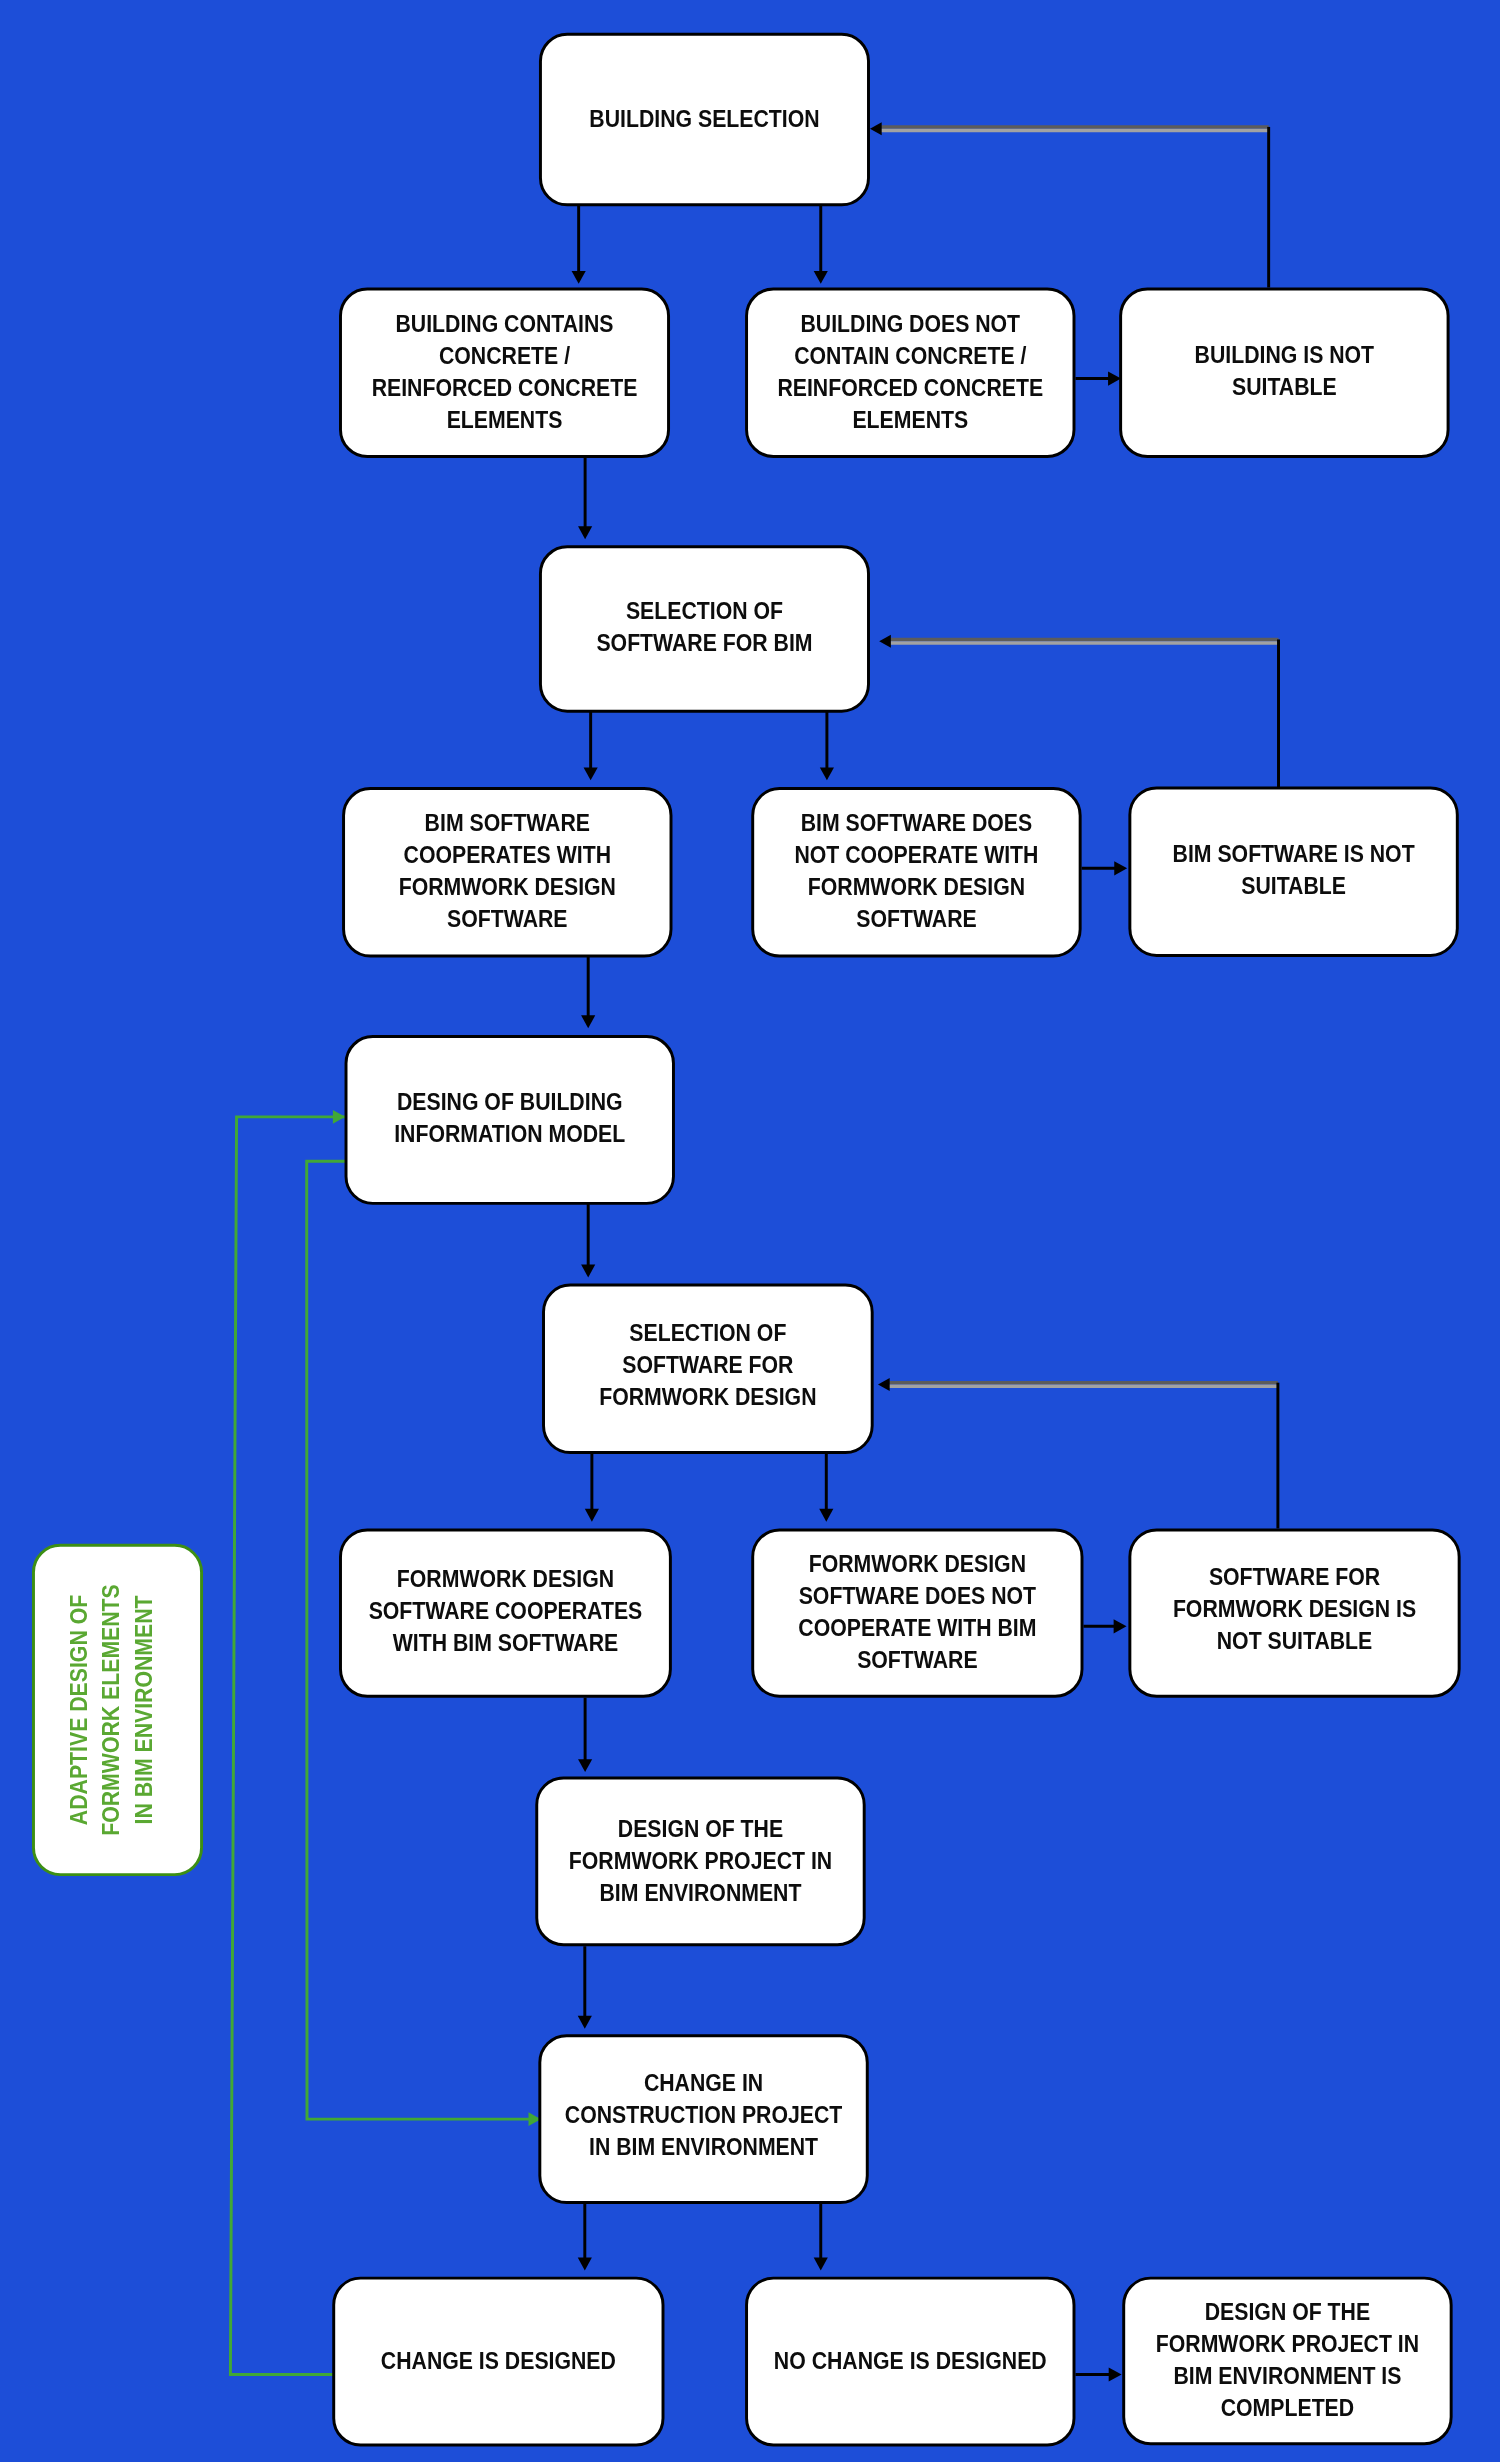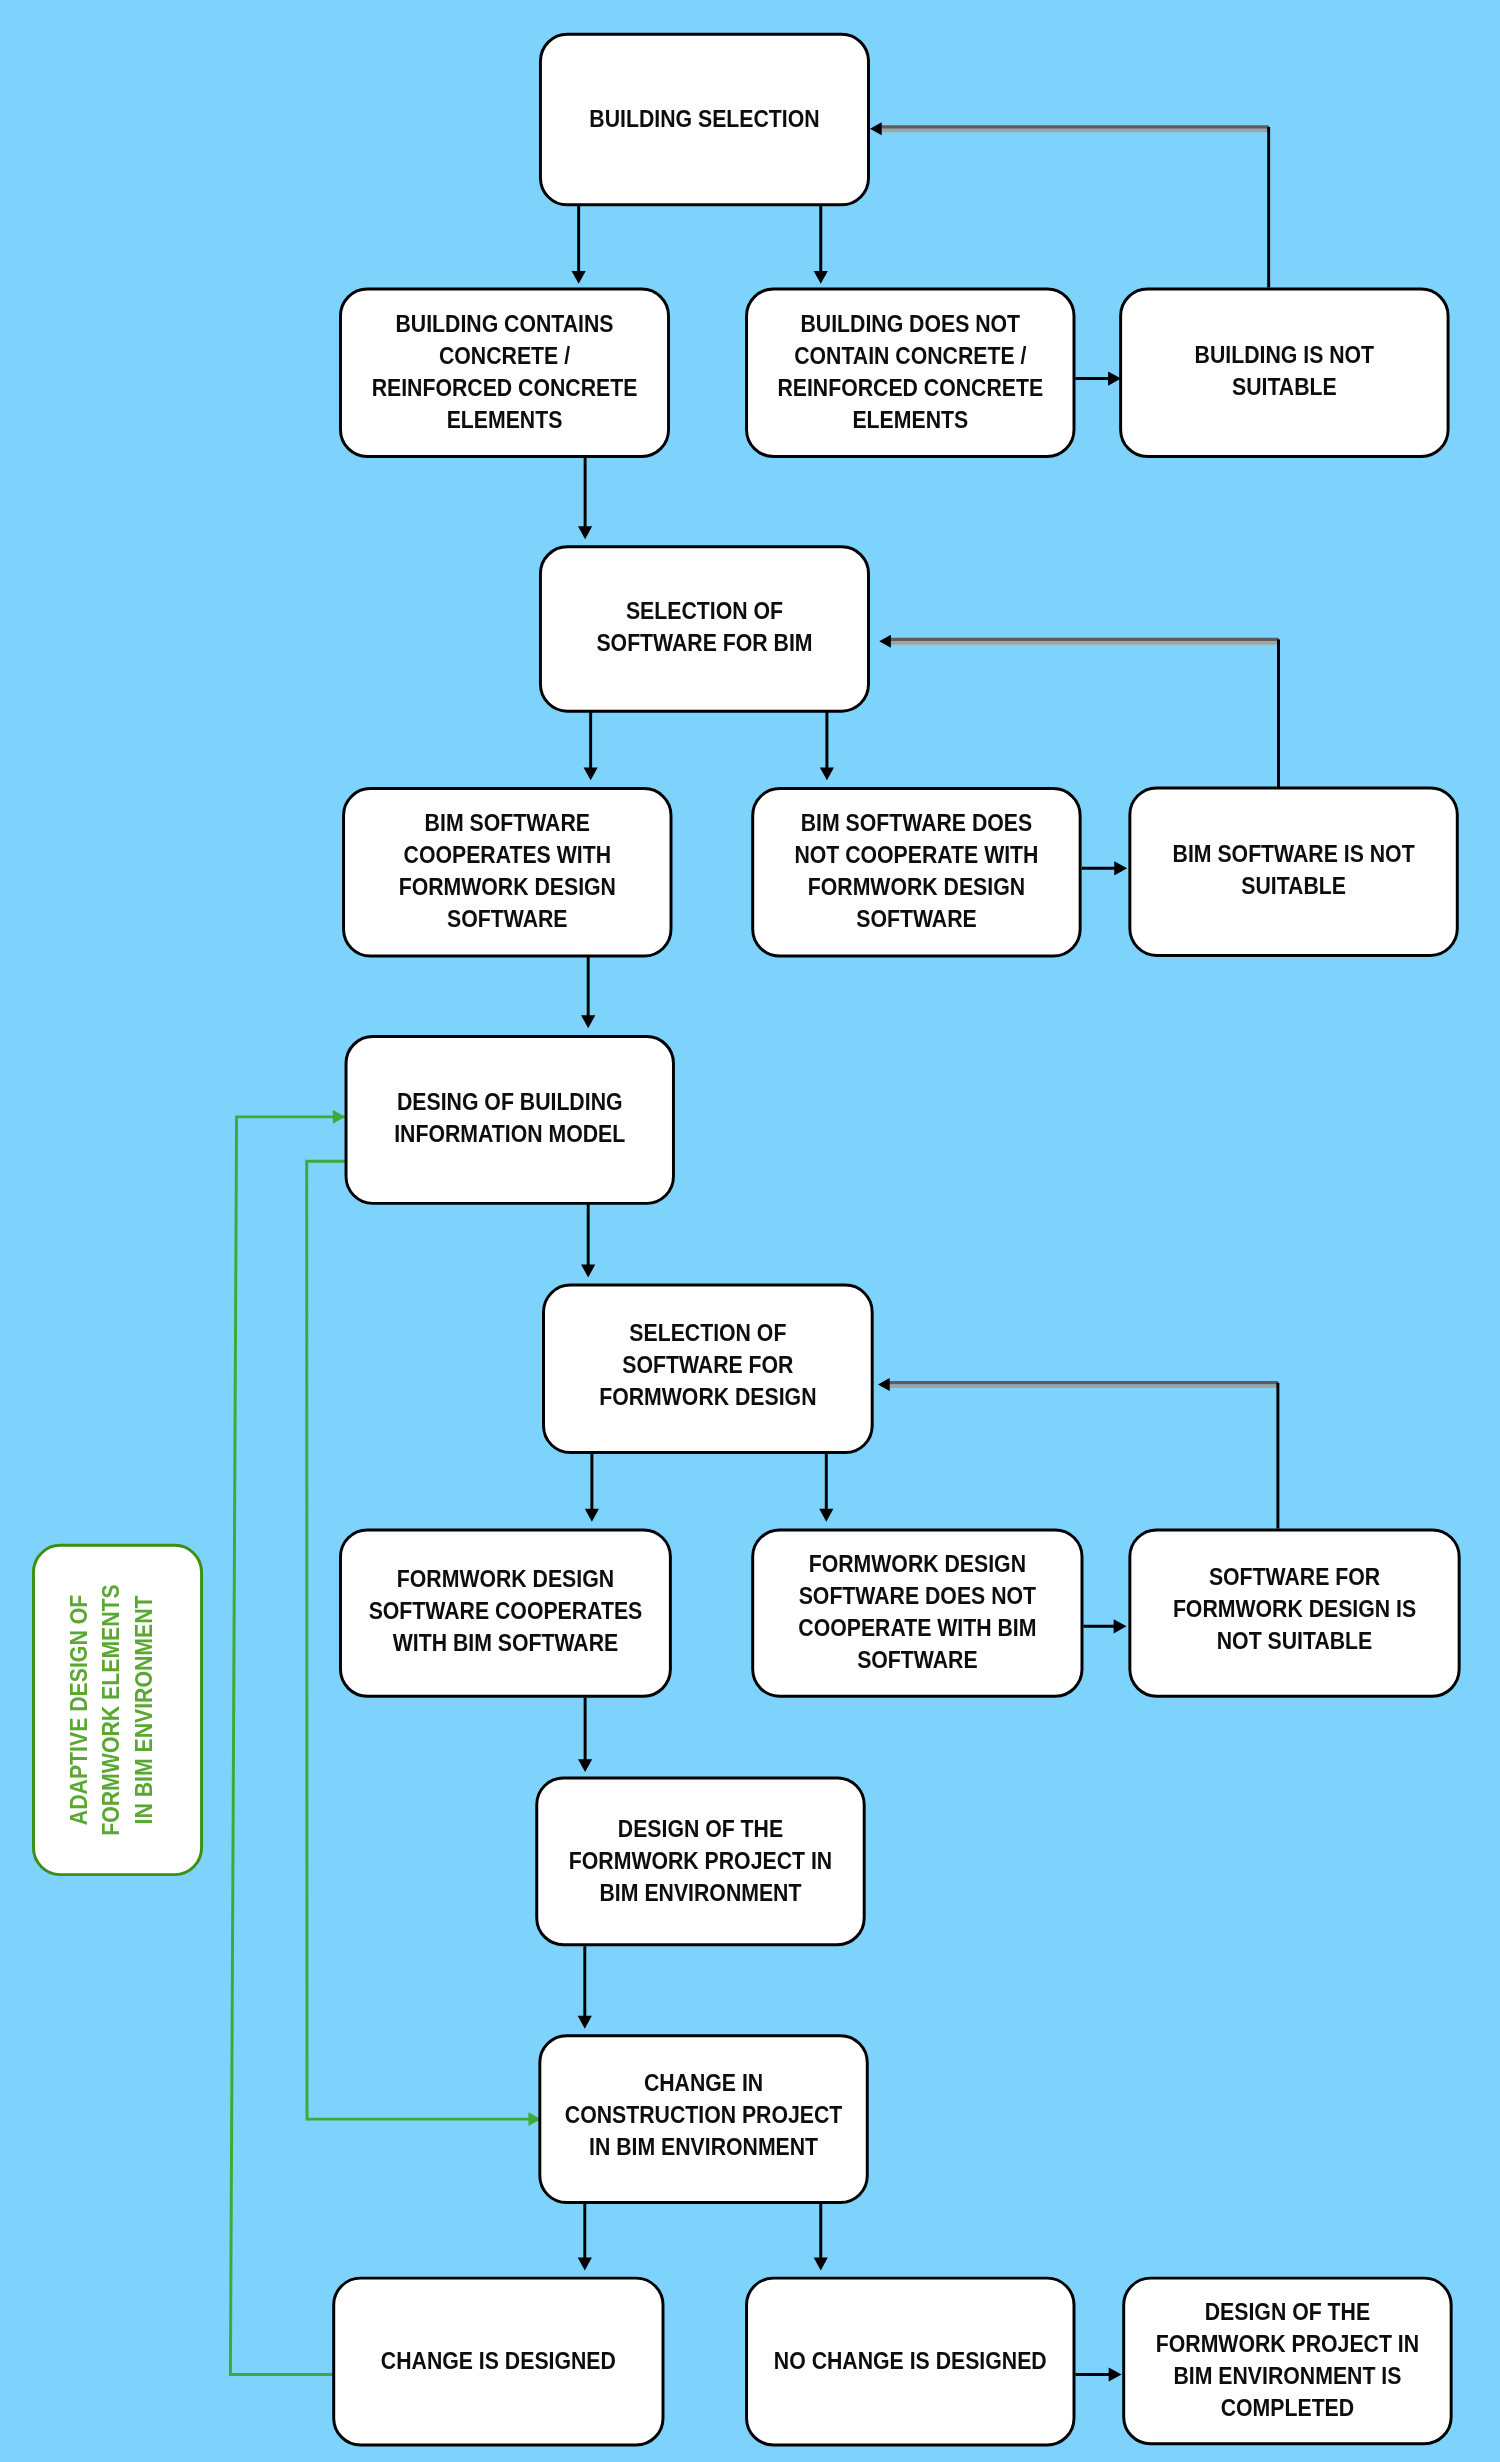--- a/index.html
+++ b/index.html
@@ -1,16 +1,16 @@
 <!DOCTYPE html>
 <html style="font-size:9.8px"><head>
 <meta charset="utf-8">
 <style>
   html,body{margin:0;padding:0;background:#fff;}
-  #page{position:relative;width:1500px;height:2462px;background:#7dd3fc;overflow:hidden;}
+  #page{position:relative;width:1500px;height:2462px;background:#1d4ed8;overflow:hidden;}
   svg{display:block;}
   .lbl{font-family:"Liberation Sans",sans-serif;font-weight:700;font-size:38.4px;fill:#0d0d0d;}
   .green{fill:#5aa832;}
 </style>
 </head>
 <body>
 
 <div id="page">
 <svg xmlns="http://www.w3.org/2000/svg" width="1500" height="2462" viewBox="0 0 2438 4001">
 <g>

